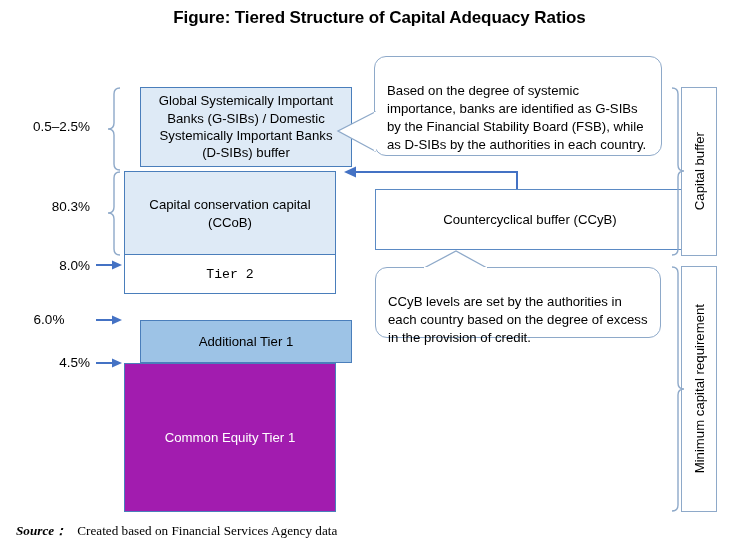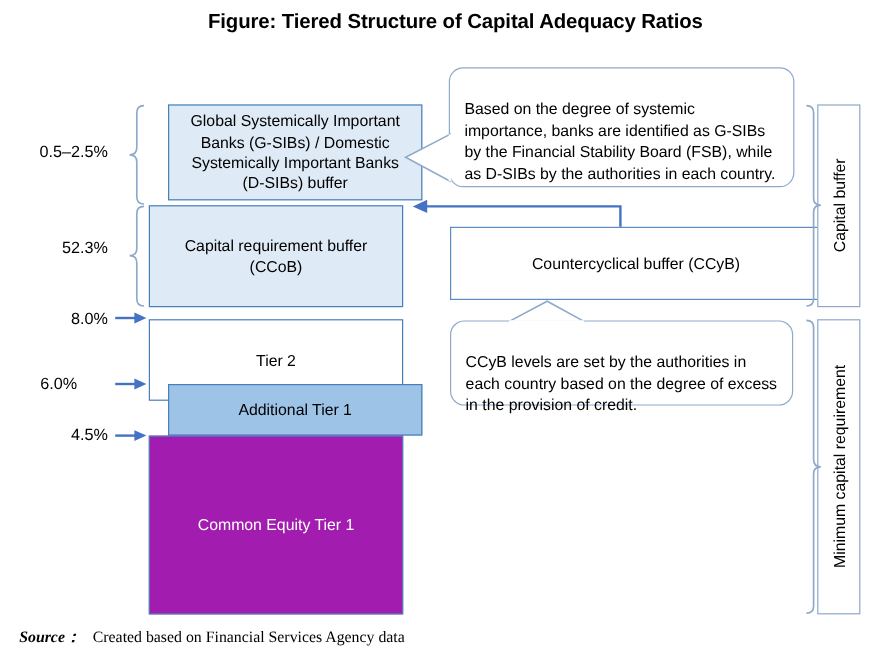--- a/index.html
+++ b/index.html
@@ -98,30 +98,30 @@
   .source-text { margin-left: 10px; }
 </style>
 </head>
 <body>
 
 <div id="canvas">
 
   <div class="title">Figure: Tiered Structure of Capital Adequacy Ratios</div>
 
   <div class="pct" style="left:8px; top:119px; width:82px;">0.5–2.5%</div>
-  <div class="pct" style="left:8px; top:199px; width:82px;">52.3%</div>
+  <div class="pct" style="left:8px; top:199px; width:82px;">80.3%</div>
   <div class="pct" style="left:8px; top:258px; width:82px;">8.0%</div>
   <div class="pct" style="left:8px; top:312px; width:82px;text-align:center;">6.0%</div>
   <div class="pct" style="left:8px; top:355px; width:82px;">4.5%</div>
 
   <div class="buffer-box" style="left:140px; top:87px; width:212px; height:80px;">Global Systemically Important Banks (G-SIBs) / Domestic Systemically Important Banks (D-SIBs) buffer</div>
 
-  <div class="buffer-box" style="left:124px; top:171px; width:212px; height:85px;">Capital requirement buffer (CCoB)</div>
+  <div class="buffer-box" style="left:124px; top:171px; width:212px; height:85px;">Capital conservation capital (CCoB)</div>
 
-  <div class="tier-box tier2" style="left:124px; top:266px; width:212px; height:68px;">Tier 2</div>
+  <div class="tier-box tier2" style="left:124px; top:254px; width:212px; height:40px;font-family:Liberation Mono, monospace;">Tier 2</div>
 
   <div class="tier-box at1" style="left:140px; top:320px; width:212px; height:43px;">Additional Tier 1</div>
 
   <div class="tier-box cet1" style="left:124px; top:363px; width:212px; height:149px;">Common Equity Tier 1</div>
 
   <div class="bubble" style="left:374px; top:56px; width:288px; height:100px;">Based on the degree of systemic importance, banks are identified as G-SIBs by the Financial Stability Board (FSB), while as D-SIBs by the authorities in each country.</div>
 
   <div class="plainbox" style="left:375px; top:189px; width:310px; height:61px;">Countercyclical buffer (CCyB)</div>
 
   <div class="bubble" style="left:375px; top:267px; width:286px; height:71px;">CCyB levels are set by the authorities in each country based on the degree of excess in the provision of credit.</div>

